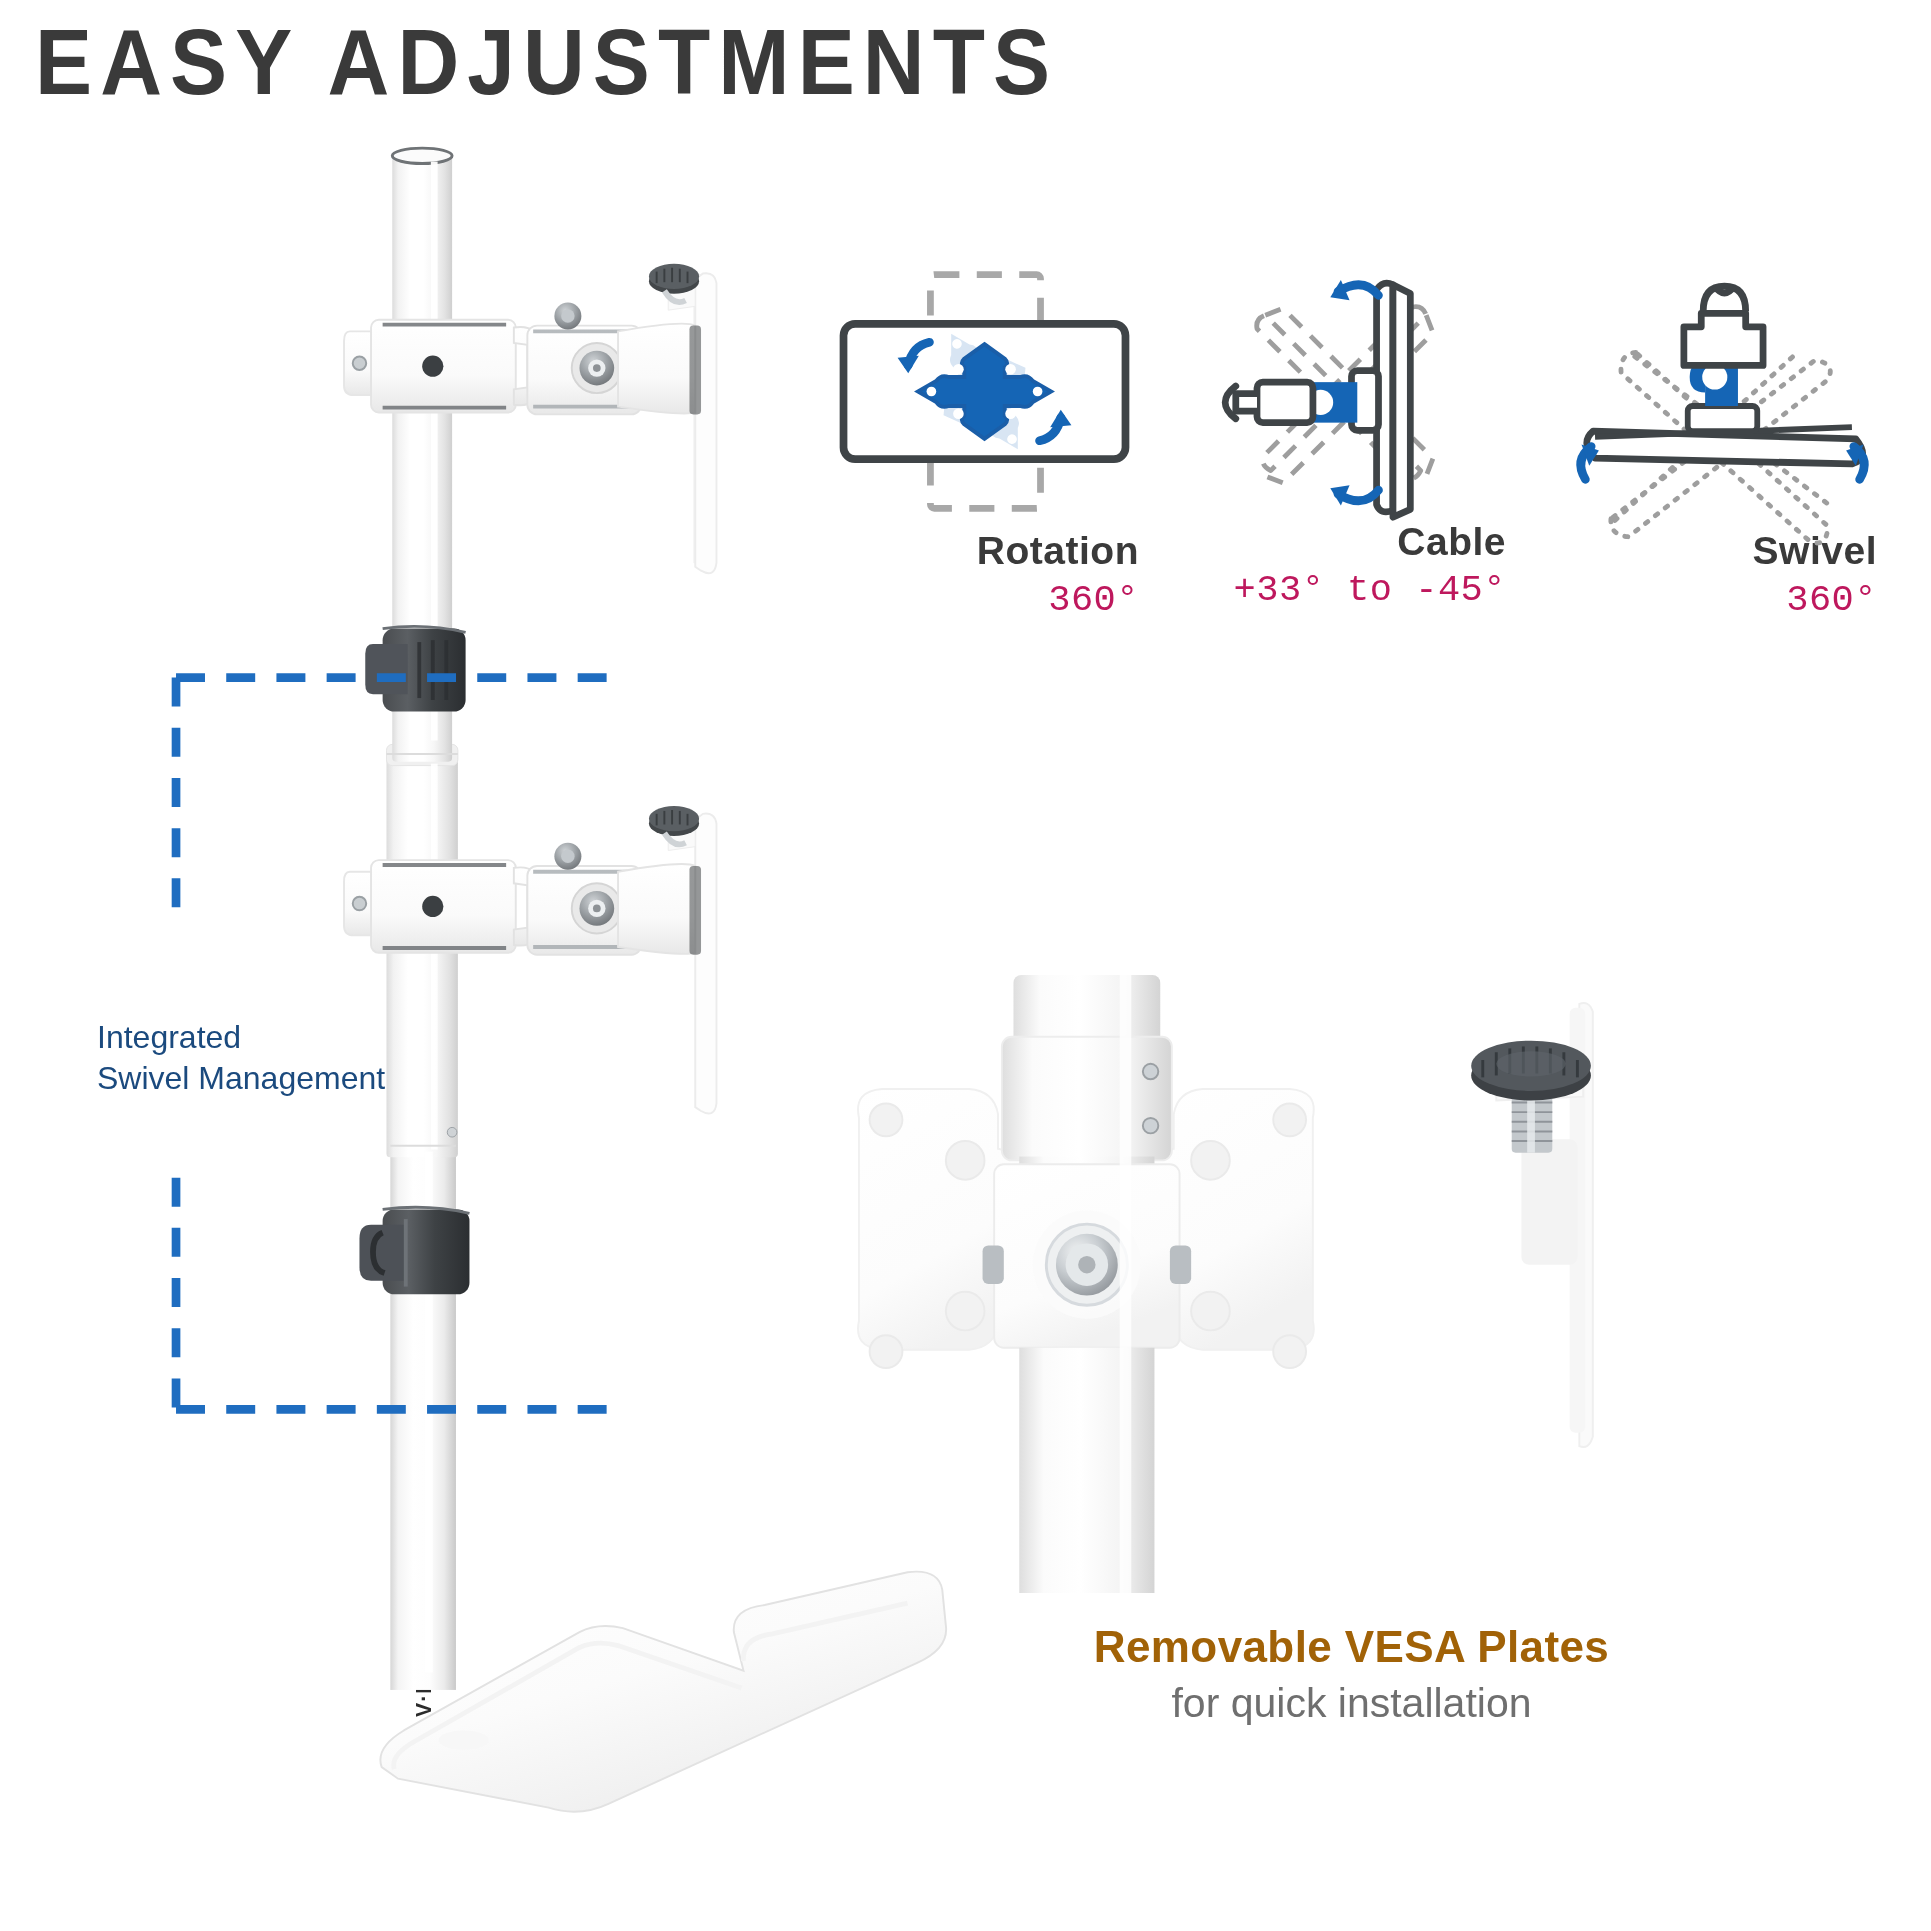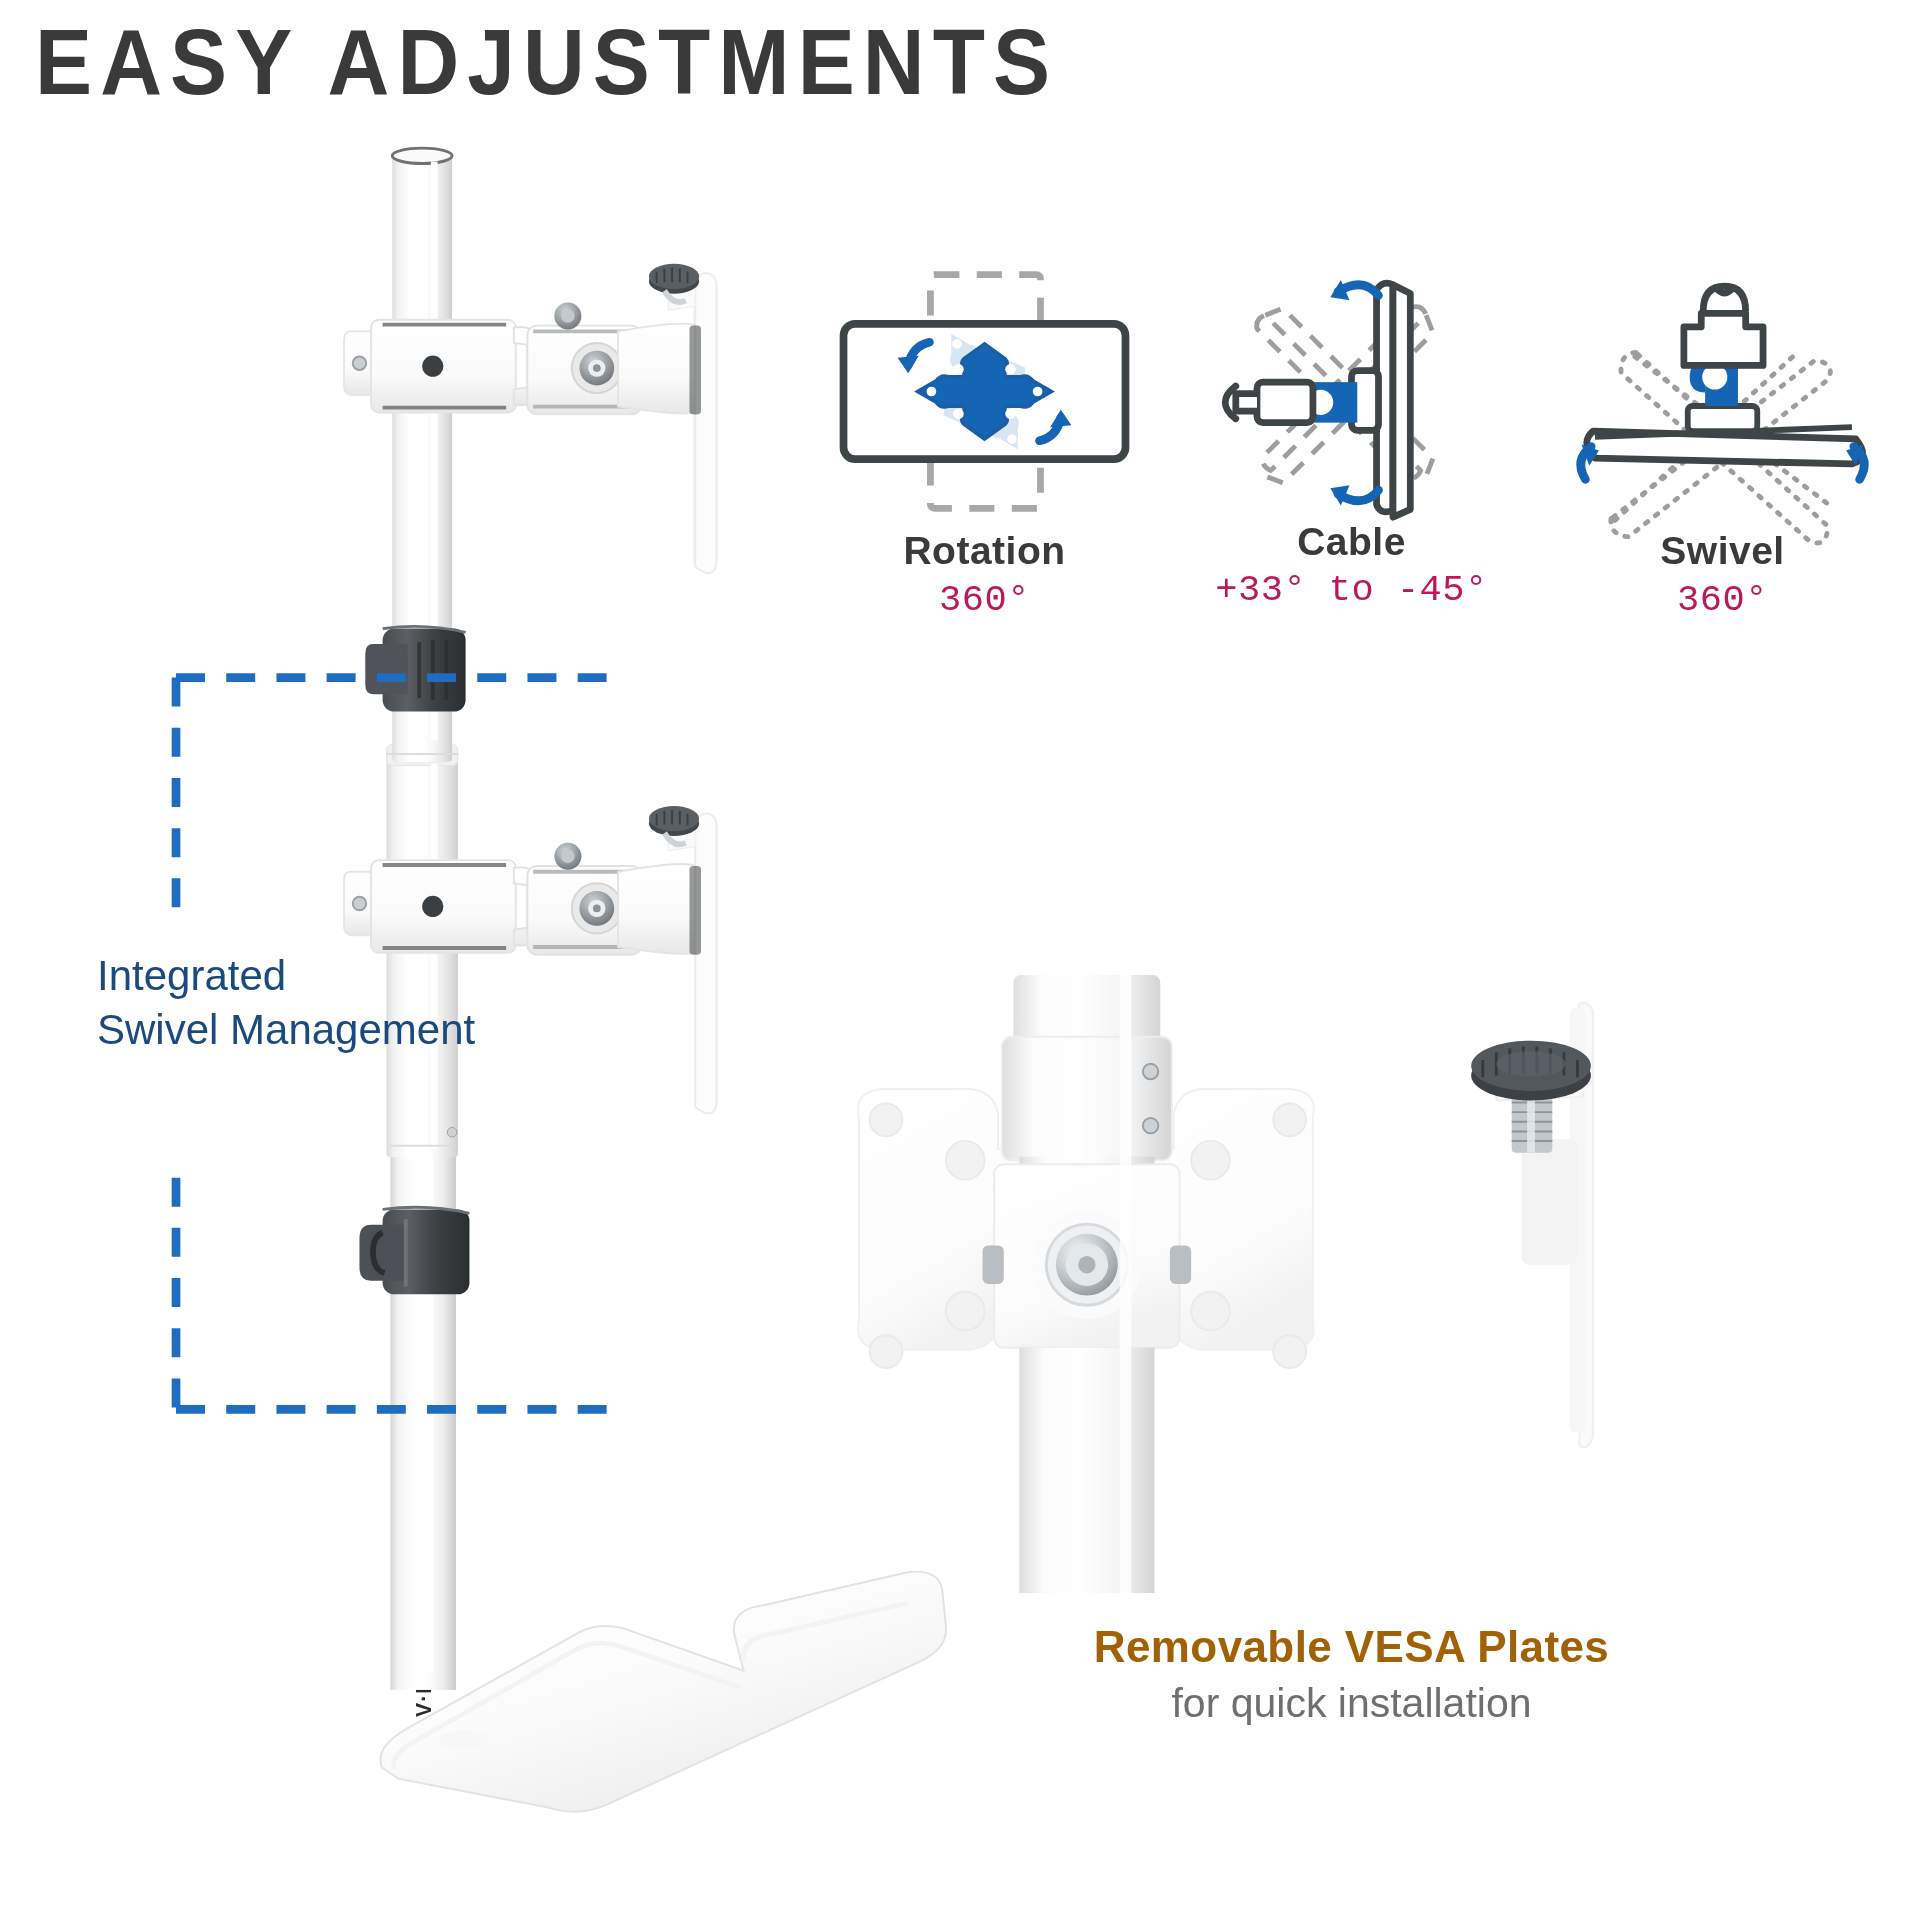--- a/index.html
+++ b/index.html
@@ -23,41 +23,41 @@
     letter-spacing:8.7px;
     color:#3a3a3a;
     white-space:nowrap;
     transform:scaleX(0.93);
     transform-origin:left top;
     line-height:1.05;
   }
 
   
   .features { position:absolute; left:830px; top:280px; width:1081px; height:444px; }
-  .feature { position:absolute; width:309px; text-align:center; }
+  .feature { position:absolute; width:309px; text-align:right; }
   .feature .art { position:relative; height:261px; }
   .feature .f-label {
     font-size:39px; font-weight:bold; color:#3a3a3a;
     font-family:"Liberation Sans Narrow","Liberation Sans", sans-serif;
     letter-spacing:0.5px;
     margin-top:7.7px;
   }
   .feature .f-value {
     font-size:37px; color:#be185d; font-weight:300;
     font-family:Liberation Mono, monospace;
     margin-top:5.8px; letter-spacing:0.5px;
   }
   #feat-rotation { left:0px;   top:-19.3px; }
   #feat-tilt     { left:367px; top:-29px; }
   #feat-swivel   { left:738px; top:-19.3px; }
 
   
   .cable-label {
-    position:absolute; left:97px; top:949px;
-    color:#1b4a7e; font-size:42px; line-height:1.28;
+    position:absolute; left:97px; top:1017px;
+    color:#1b4a7e; font-size:32px; line-height:1.28;
     font-family:"Liberation Sans", sans-serif;
     font-weight:400;
     white-space:nowrap;
   }
 
   
   .vesa-caption { position:absolute; left:1052px; top:1622px; width:599px; text-align:center; }
   .vesa-caption .v-title {
     font-size:44px; font-weight:bold; color:#a16207;
     font-family:"Liberation Sans Narrow","Liberation Sans", sans-serif;

